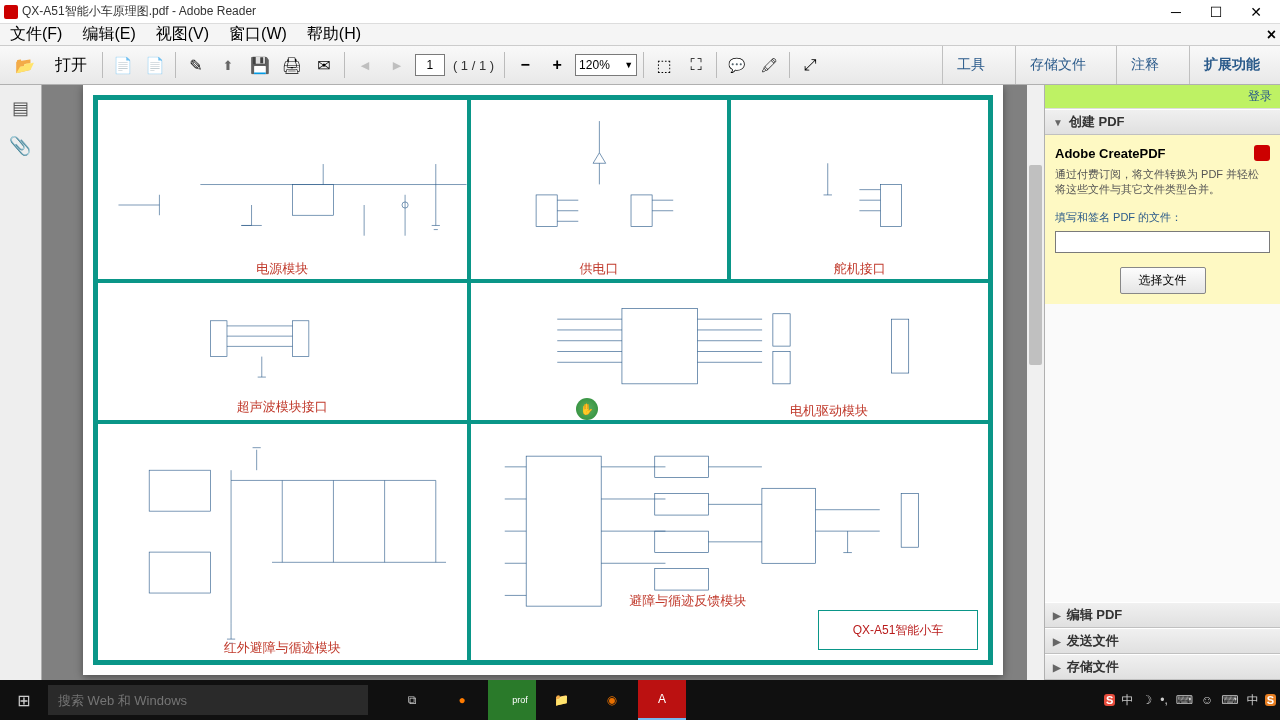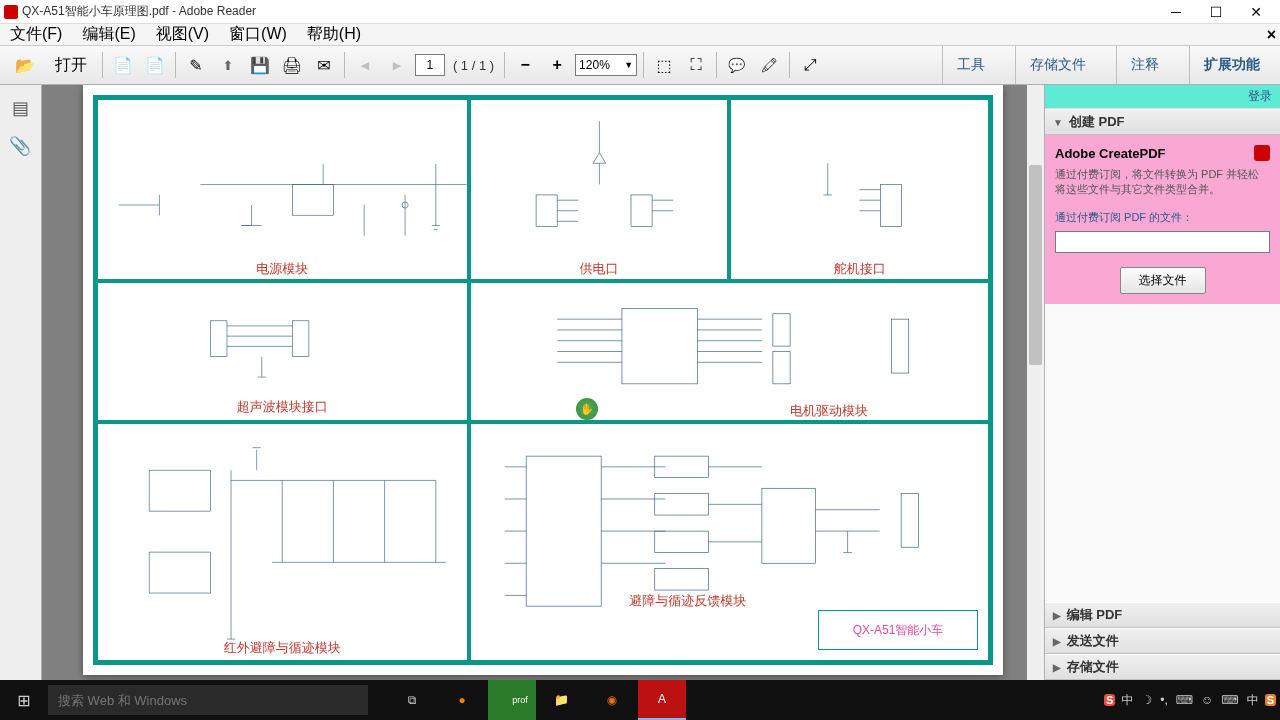--- a/index.html
+++ b/index.html
@@ -46,29 +46,29 @@
 .schem { border: 3px solid #0a9688; width: 100%; height: 100%; display: grid; grid-template-rows: 1.3fr 1fr 1.7fr; grid-template-columns: 1fr 0.7fr 0.7fr; position: relative; }
 .schem-cell { border: 2px solid #0a9688; position: relative; overflow: hidden; }
 .schem-cell.c1 { grid-column: 1; grid-row: 1; }
 .schem-cell.c2 { grid-column: 2; grid-row: 1; }
 .schem-cell.c3 { grid-column: 3; grid-row: 1; }
 .schem-cell.c4 { grid-column: 1; grid-row: 2; }
 .schem-cell.c5 { grid-column: 2 / 4; grid-row: 2; }
 .schem-cell.c6 { grid-column: 1; grid-row: 3; }
 .schem-cell.c7 { grid-column: 2 / 4; grid-row: 3; }
 .block-label { position: absolute; font-size: 13px; color: #c0392b; font-weight: normal; }
-.title-box { position: absolute; right: 12px; bottom: 12px; width: 160px; height: 40px; border: 1px solid #0a9688; background: #fff; display: flex; align-items: center; justify-content: center; font-size: 12px; color: #ec4899; z-index: 5; }
+.title-box { position: absolute; right: 12px; bottom: 12px; width: 160px; height: 40px; border: 1px solid #0a9688; background: #fff; display: flex; align-items: center; justify-content: center; font-size: 12px; color: #b91c1c; z-index: 5; }
 .cursor-hand { position: absolute; width: 22px; height: 22px; border-radius: 50%; background: radial-gradient(#5fb05f, #2a8a3a); left: 493px; top: 313px; z-index: 10; display:flex; align-items:center; justify-content:center; color:#fff; font-size:11px;}
 
 
 .right-panel { width: 236px; background: #f4f4f4; border-left: 1px solid #b0b0b0; display: flex; flex-direction: column; font-size: 12px; }
-.rp-login { text-align: right; padding: 3px 8px; color: #2a5a8a; cursor: pointer; background: #5eead4; border-bottom: 1px solid #ddd; }
+.rp-login { text-align: right; padding: 3px 8px; color: #2a5a8a; cursor: pointer; background: #bef264; border-bottom: 1px solid #ddd; }
 .rp-section-hdr { height: 26px; background: linear-gradient(#f0f0f0, #e0e0e0); border-top: 1px solid #fff; border-bottom: 1px solid #c0c0c0; display: flex; align-items: center; padding: 0 8px; font-size: 13px; font-weight: bold; color: #333; cursor: pointer; }
 .rp-section-hdr .arrow { margin-right: 6px; font-size: 10px; color: #666; }
-.rp-body { padding: 10px; background: #f9a8d4; flex-shrink: 0; }
+.rp-body { padding: 10px; background: #fef9c3; flex-shrink: 0; }
 .rp-body .prod-name { font-size: 13px; font-weight: bold; margin-bottom: 6px; display: flex; align-items: center; justify-content: space-between;}
 .rp-body .prod-icon { width: 16px; height: 16px; background: #c00; border-radius: 3px; }
 .rp-body .desc { font-size: 11px; color: #555; margin-bottom: 12px; line-height: 1.4; }
 .rp-body .sel-label { font-size: 11px; color: #2a5a8a; margin-bottom: 6px; }
 .rp-body .file-input { width: 100%; height: 22px; border: 1px solid #7a7a7a; background: #fff; margin-bottom: 14px; }
 .rp-body .sel-btn { display: block; margin: 0 auto; padding: 4px 18px; border: 1px solid #888; background: linear-gradient(#fdfdfd, #e5e5e5); cursor: pointer; font-size: 12px; border-radius: 2px; }
 
 
 .taskbar { height: 40px; background: #101010; display: flex; align-items: center; color: #ccc; font-size: 12px; position: relative; }
 .taskbar .start { width: 48px; height: 40px; display: flex; align-items: center; justify-content: center; font-size: 16px; cursor: pointer; }
@@ -279,21 +279,21 @@
     <div class="rp-section-hdr">
       <span class="arrow">▼</span>
       <span>创建 PDF</span>
     </div>
     <div class="rp-body">
       <div class="prod-name">
         <span>Adobe CreatePDF</span>
         <span class="prod-icon"></span>
       </div>
       <div class="desc">通过付费订阅，将文件转换为 PDF 并轻松将这些文件与其它文件类型合并。</div>
-      <div class="sel-label">通过付费订阅 PDF 的文件：</div>
+      <div class="sel-label">填写和签名 PDF 的文件：</div>
       <div class="file-input"></div>
       <button class="sel-btn">选择文件</button>
     </div>
     <div style="flex:1;background:#fafafa;"></div>
     <div class="rp-section-hdr">
       <span class="arrow">▶</span>
       <span>编辑 PDF</span>
     </div>
     <div class="rp-section-hdr">
       <span class="arrow">▶</span>

